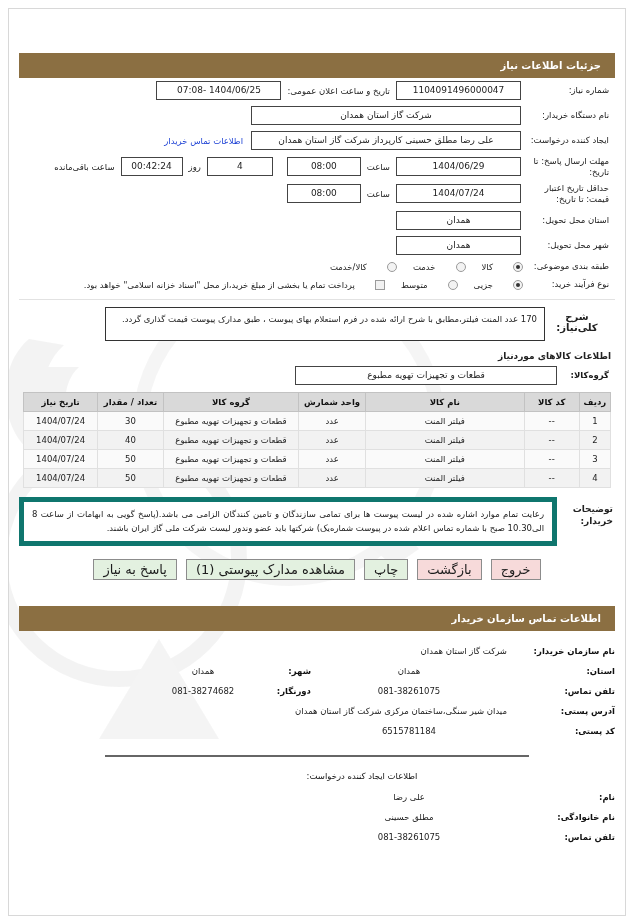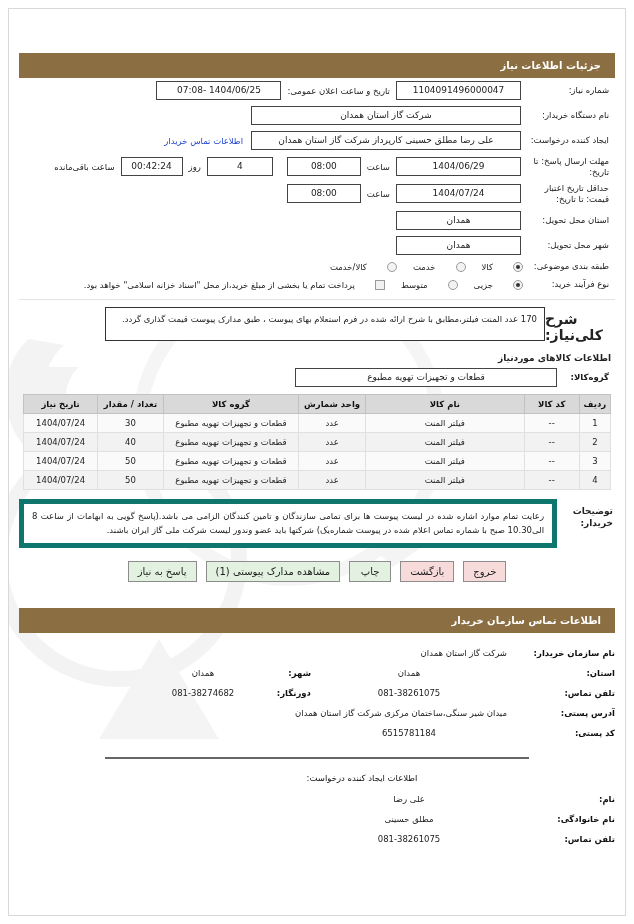--- a/index.html
+++ b/index.html
@@ -161,22 +161,22 @@
 
   
   .desc-wrap {
     display: flex;
     align-items: flex-start;
     padding: 7px 0 4px 0;
   }
   .desc-lbl {
     width: 70px; flex: 0 0 70px;
     font-weight: bold;
-    font-size: 14px;
-    text-align: left;
+    font-size: 10px;
+    text-align: center;
     padding-right: 6px;
     padding-top: 4px;
   }
   .desc-box {
     border: 1px solid #333;
     background: #fff;
     flex: 1 1 auto;
     margin-left: 86px;
     padding: 5px 7px;
     font-size: 8.5px;
@@ -245,24 +245,23 @@
 
   
   .btn-bar {
     display: flex;
     justify-content: center;
     gap: 9px;
     padding: 13px 0 8px 0;
   }
   .btn {
     border: 1px solid #8c8c8c;
-    font-size: 10px;
+    font-size: 13px;
     padding: 3px 9px;
     min-width: 42px;
-    text-align: center;
     cursor: pointer;
     white-space: nowrap;
     line-height: 13px;
   }
   .btn.green { background: #e3f1e0; color: #1c1c1c; }
   .btn.pink  { background: #f7dada; color: #1c1c1c; }
 
   
   .contact-panel { padding: 10px 0 0 0; }
   .crow {

